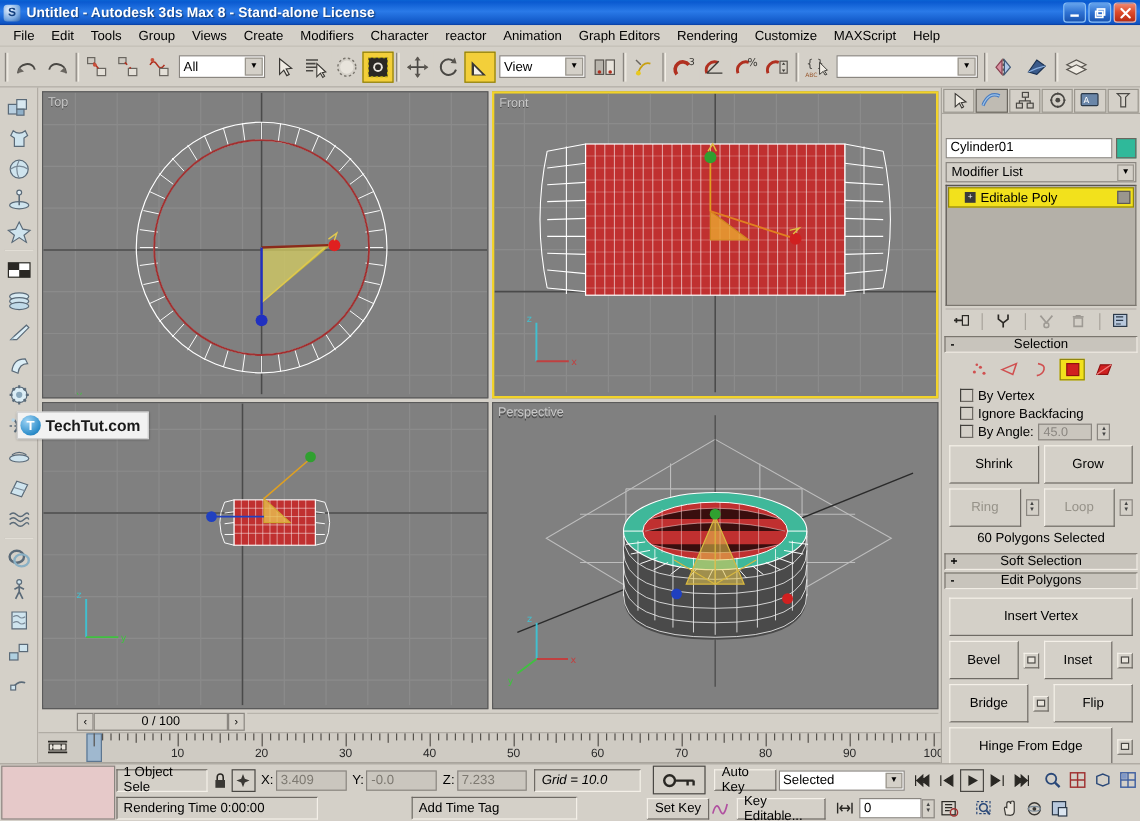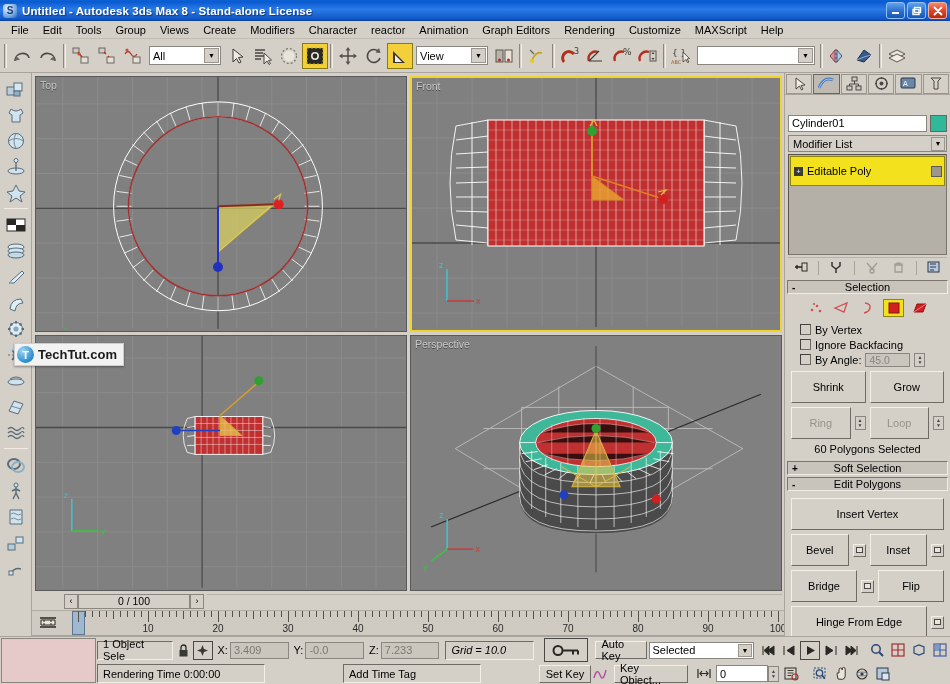--- a/index.html
+++ b/index.html
@@ -99,21 +99,21 @@
   .cp-namerow { display:flex; align-items:center; padding:20px 3px 2px 3px; gap:3px;}
   .cp-name { flex:1 1 auto; height:17px; background:#fff; border:1px solid #8a8680;
     display:flex;align-items:center;padding-left:3px;font-size:11px;}
   .cp-color { width:17px;height:17px; background:#2fb99a; border:1px solid #6a665e;}
   .cp-modlist { margin:1px 3px 2px 3px; height:18px; background:#d4d0c8; border:1px solid #8a8680;
     display:flex;align-items:center;padding-left:4px;font-size:11px;position:relative;}
   .cp-modlist .arrow { position:absolute;right:1px;top:1px;width:14px;height:14px;background:#d4d0c8;
     border:1px solid #9a968e;display:flex;align-items:center;justify-content:center;font-size:7px;}
   .cp-stack { margin:0 3px; height:102px; background:#b4b0a8; border:1px solid #7a766e;
     border-top-color:#585450; border-left-color:#585450; overflow:hidden;}
-  .stack-item { height:30px; display:flex; align-items:center; padding-left:3px; gap:4px;
+  .stack-item { height:17px; display:flex; align-items:center; padding-left:13px; gap:4px;
     background:#f2e11c; border:1px solid #8f8410; margin:1px;}
   .stack-item .plusbox { width:9px;height:9px; background:#3a3a3a; color:#fff; font-size:7px;
     display:flex;align-items:center;justify-content:center;}
   .stack-item .lbl { font-size:11px; flex:1 1 auto;}
   .stack-item .grip { width:11px;height:11px; background:#9a968e; border:1px solid #5e5a54; margin-right:2px;}
   .cp-stackbtns { display:flex; align-items:center; justify-content:space-around; height:22px;
     margin:2px 3px 0 3px; border-top:1px solid #b8b4ac;}
   .sbtn { width:18px;height:18px; display:flex;align-items:center;justify-content:center;
     border:1px solid transparent; font-size:11px; color:#3a3a3a;}
   .sbtn.dim { color:#9e9a94;}
@@ -1130,21 +1130,21 @@
 
       <div class="sb-row">
         <div class="sb-cell" style="width:168px;justify-content:flex-start;">Rendering Time  0:00:00</div>
         <div class="sb-cell" style="width:138px;justify-content:flex-start;margin-left:78px;">Add Time Tag</div>
         <div class="sb-btn" style="width:52px;margin-left:58px;">Set Key</div>
         <div class="sb-icon">
           <svg width="16" height="13" viewBox="0 0 16 13">
               <path d="M1 11 q3 -11 6 -3 t6 -5" fill="none" stroke="#b050a0" stroke-width="1.4"></path>
             </svg>
         </div>
-        <div class="sb-btn" style="width:74px;margin-left:3px;">Key Object...</div>
+        <div class="sb-btn" style="width:74px;margin-left:3px;">Key Editable...</div>
         <div class="sb-icon" style="margin-left:6px;">
           <svg width="14" height="11" viewBox="0 0 14 11">
               <path d="M1 1 v9 M13 1 v9 M3 5.5 h8 M5 3 L3 5.5 L5 8 M9 3 L11 5.5 L9 8" stroke="#2a2824" stroke-width="1.2" fill="none"></path>
             </svg>
         </div>
         <div class="pb-num" style="margin-left:2px;">0</div>
         <div class="spin" style="height:16px;">
             <span>▲</span>
             <span>▼</span>
           </div>

